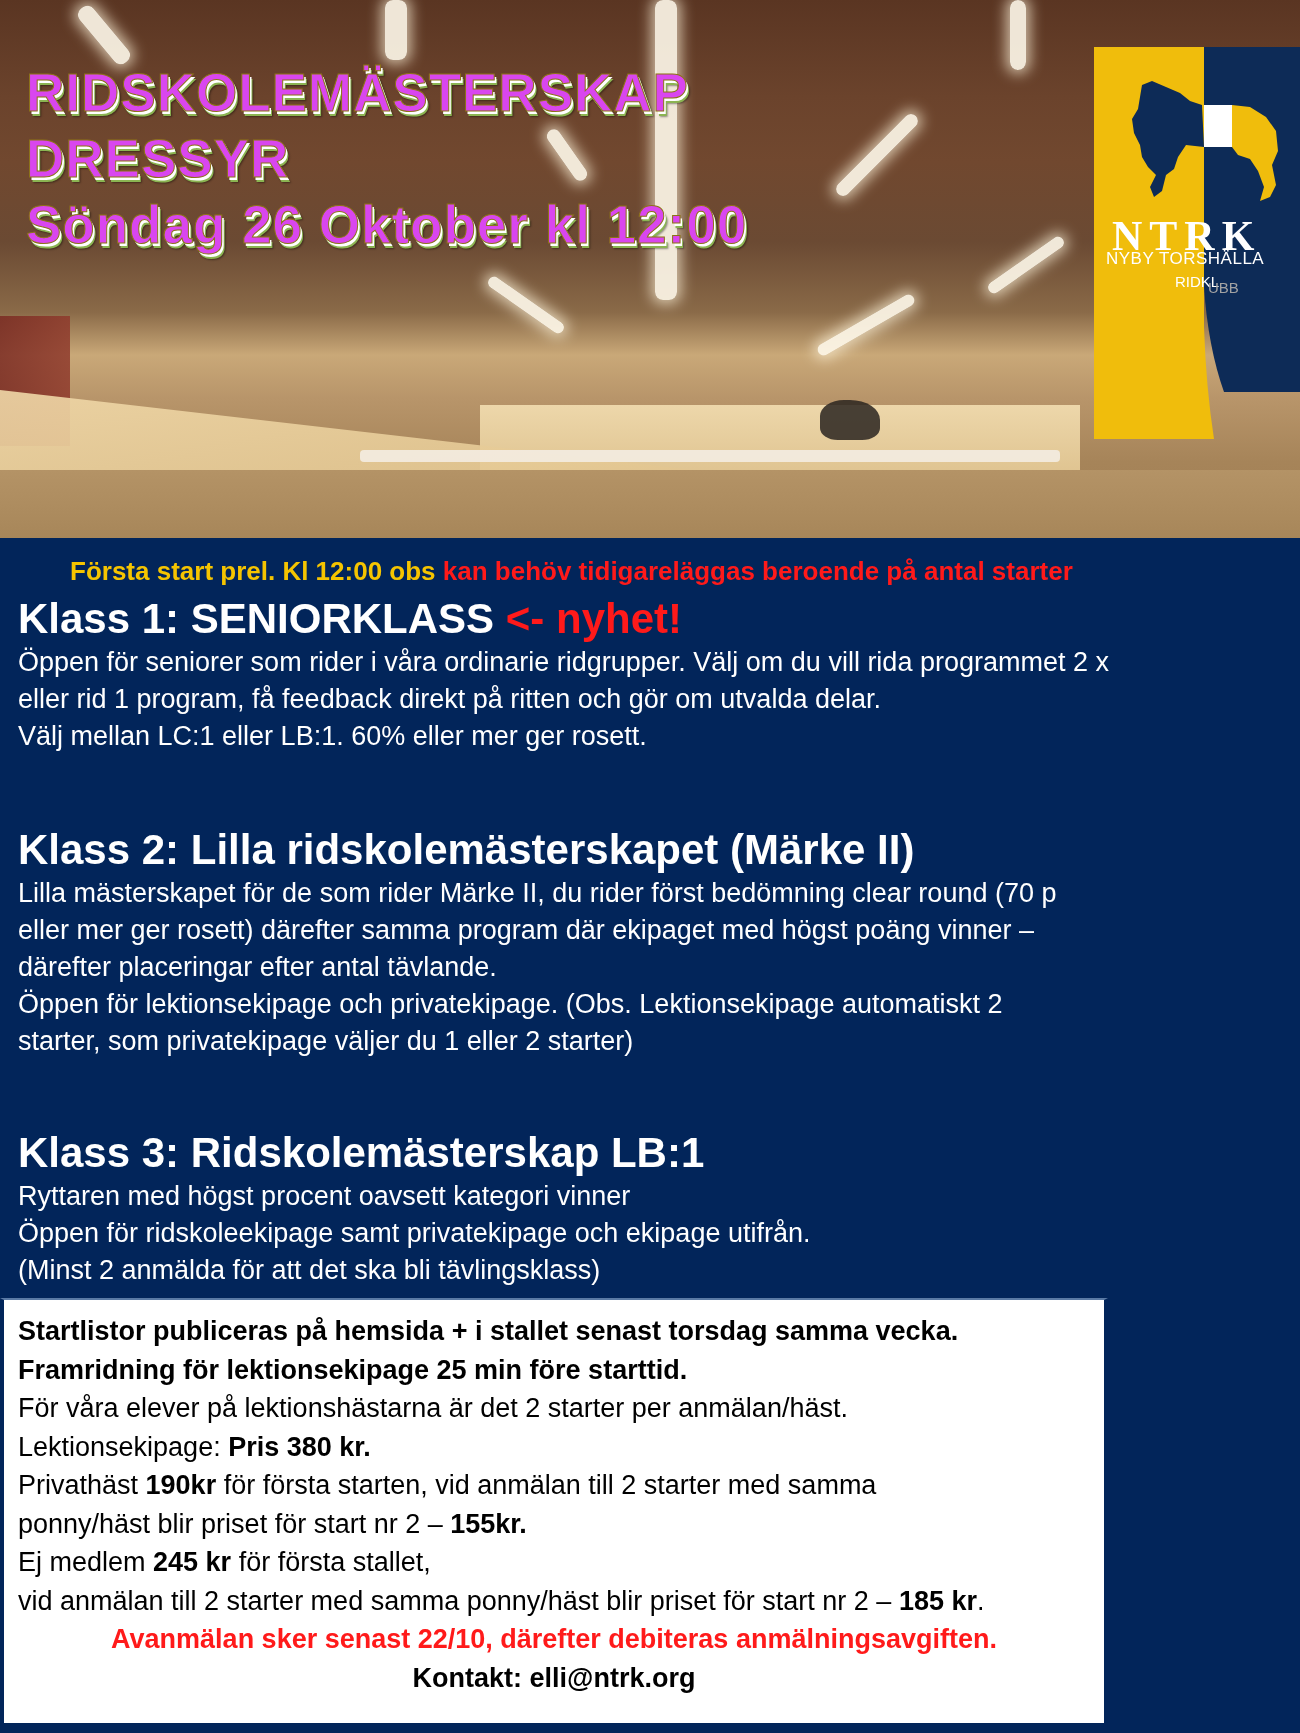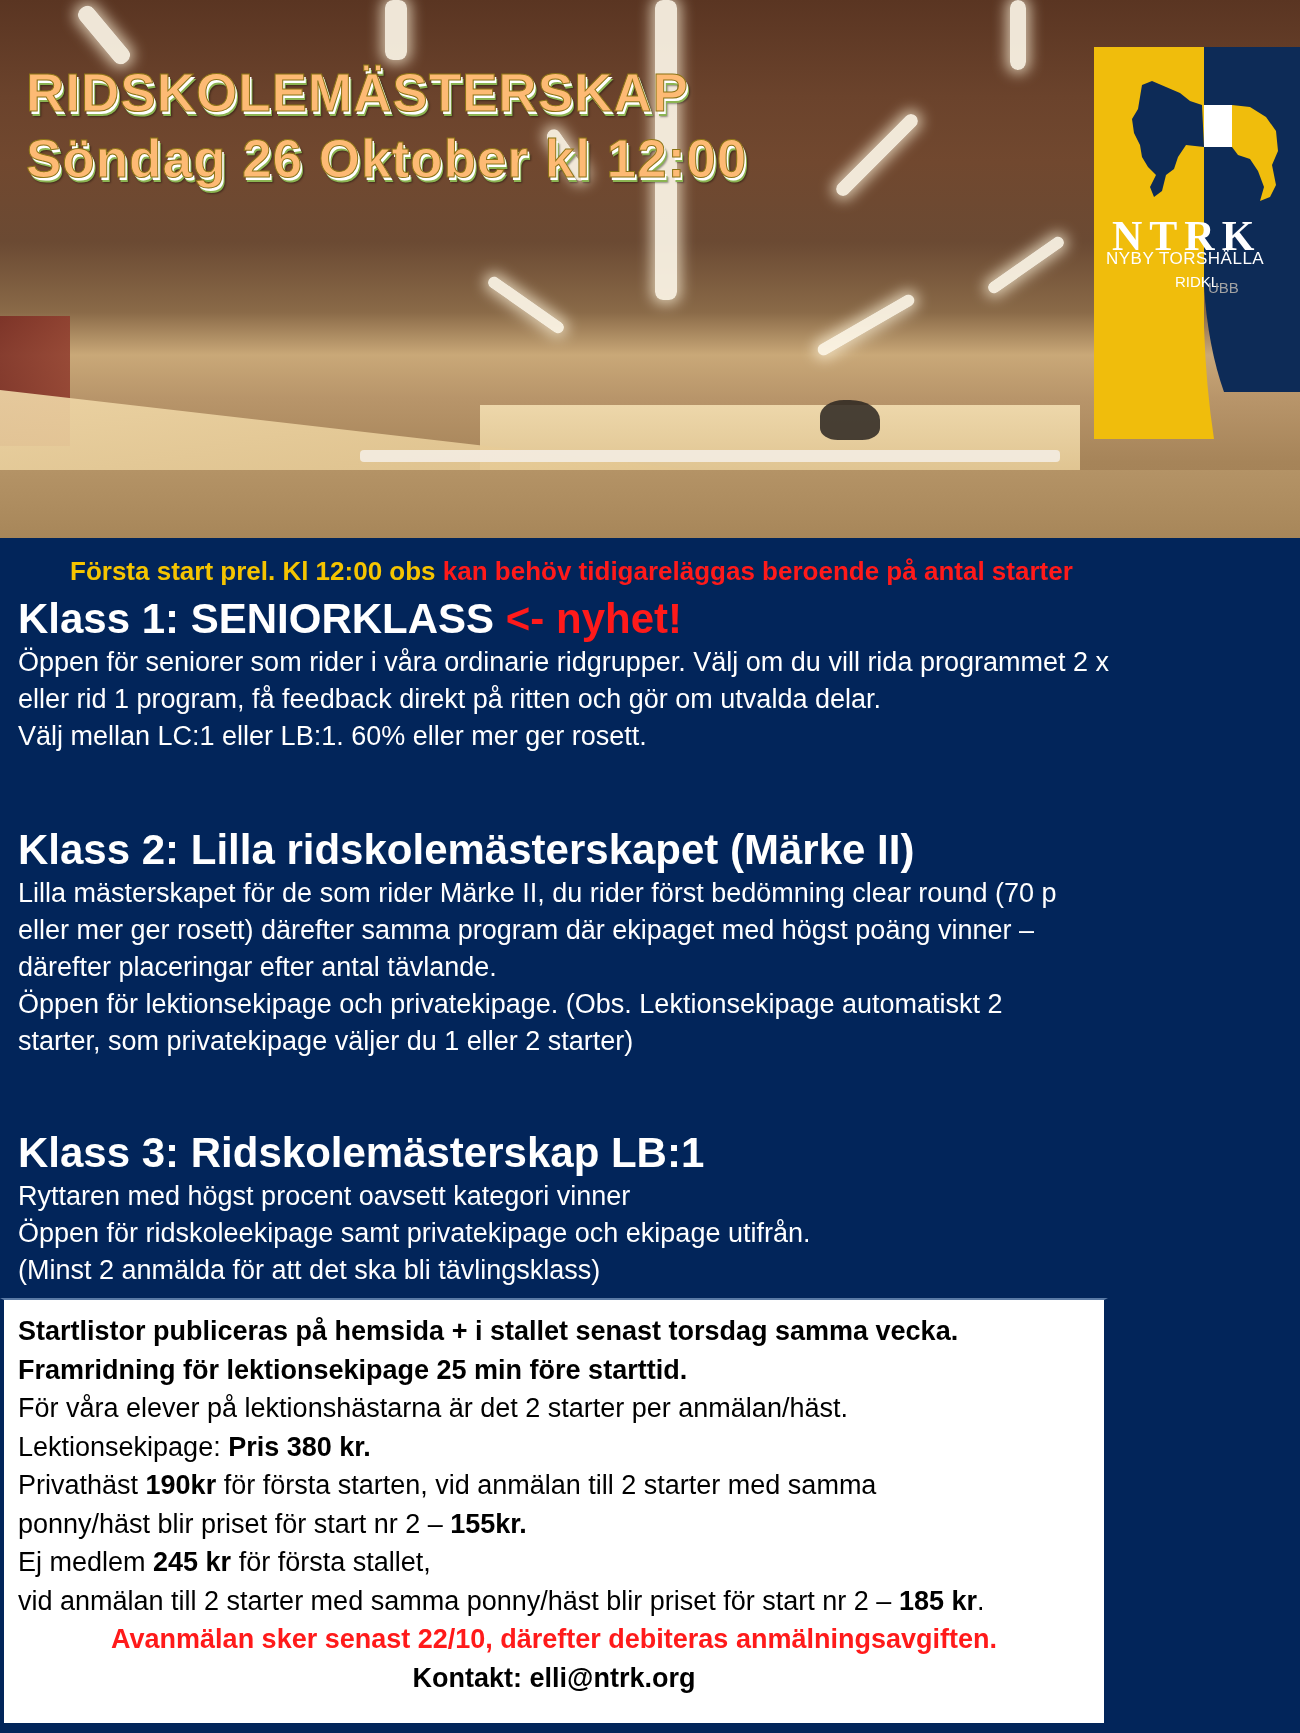--- a/index.html
+++ b/index.html
@@ -42,21 +42,21 @@
   .hero .rider {
     position: absolute; left: 820px; top: 400px; width: 60px; height: 40px;
     background: #2a2420; border-radius: 40% 50% 30% 30%; opacity: .85;
   }
 
   
   .title {
     position: absolute; left: 26px; top: 60px; width: 940px;
     font-family: "Liberation Sans", sans-serif; font-weight: bold;
     font-size: 53px; line-height: 66px; letter-spacing: 1px;
-    color: #fdba74;
+    color: #d946ef;
     -webkit-text-stroke: 1px #8c7416;
     text-shadow: 2px 3px 0 #ffffff, 3px 5px 0 #8bb452, 4px 6px 2px rgba(0,0,0,.4);
   }
   .title div { white-space: nowrap; }
 
   
   .logo {
     position: absolute; left: 1094px; top: 47px; width: 206px; height: 392px;
   }
   .logo svg { width: 206px; height: 392px; display: block; }
@@ -133,20 +133,21 @@
   <div class="beam" style="left:560px;top:125px;width:14px;height:60px;transform:rotate(-35deg);"></div>
   <div class="beam" style="left:520px;top:260px;width:12px;height:90px;transform:rotate(-55deg);"></div>
   <div class="beam" style="left:870px;top:100px;width:14px;height:110px;transform:rotate(45deg);"></div>
   <div class="beam" style="left:860px;top:270px;width:12px;height:110px;transform:rotate(60deg);"></div>
   <div class="beam" style="left:1020px;top:220px;width:12px;height:90px;transform:rotate(55deg);"></div>
   <div class="beam" style="left:1010px;top:0;width:16px;height:70px;"></div>
 </div>
 
 <div class="title">
   <div>RIDSKOLEMÄSTERSKAP</div>
+  <div>DRESSYR</div>
   <div>Söndag 26 Oktober kl 12:00</div>
 </div>
 
 <div class="logo">
   <svg viewBox="0 0 206 392">
 
     <path d="M0 0 H110 V280 Q112 340 120 392 L0 392 Z" fill="#f0bd0c"></path>
 
     <path d="M110 0 H206 V345 L130 345 Q114 300 110 240 Z" fill="#0d2b57"></path>
 

